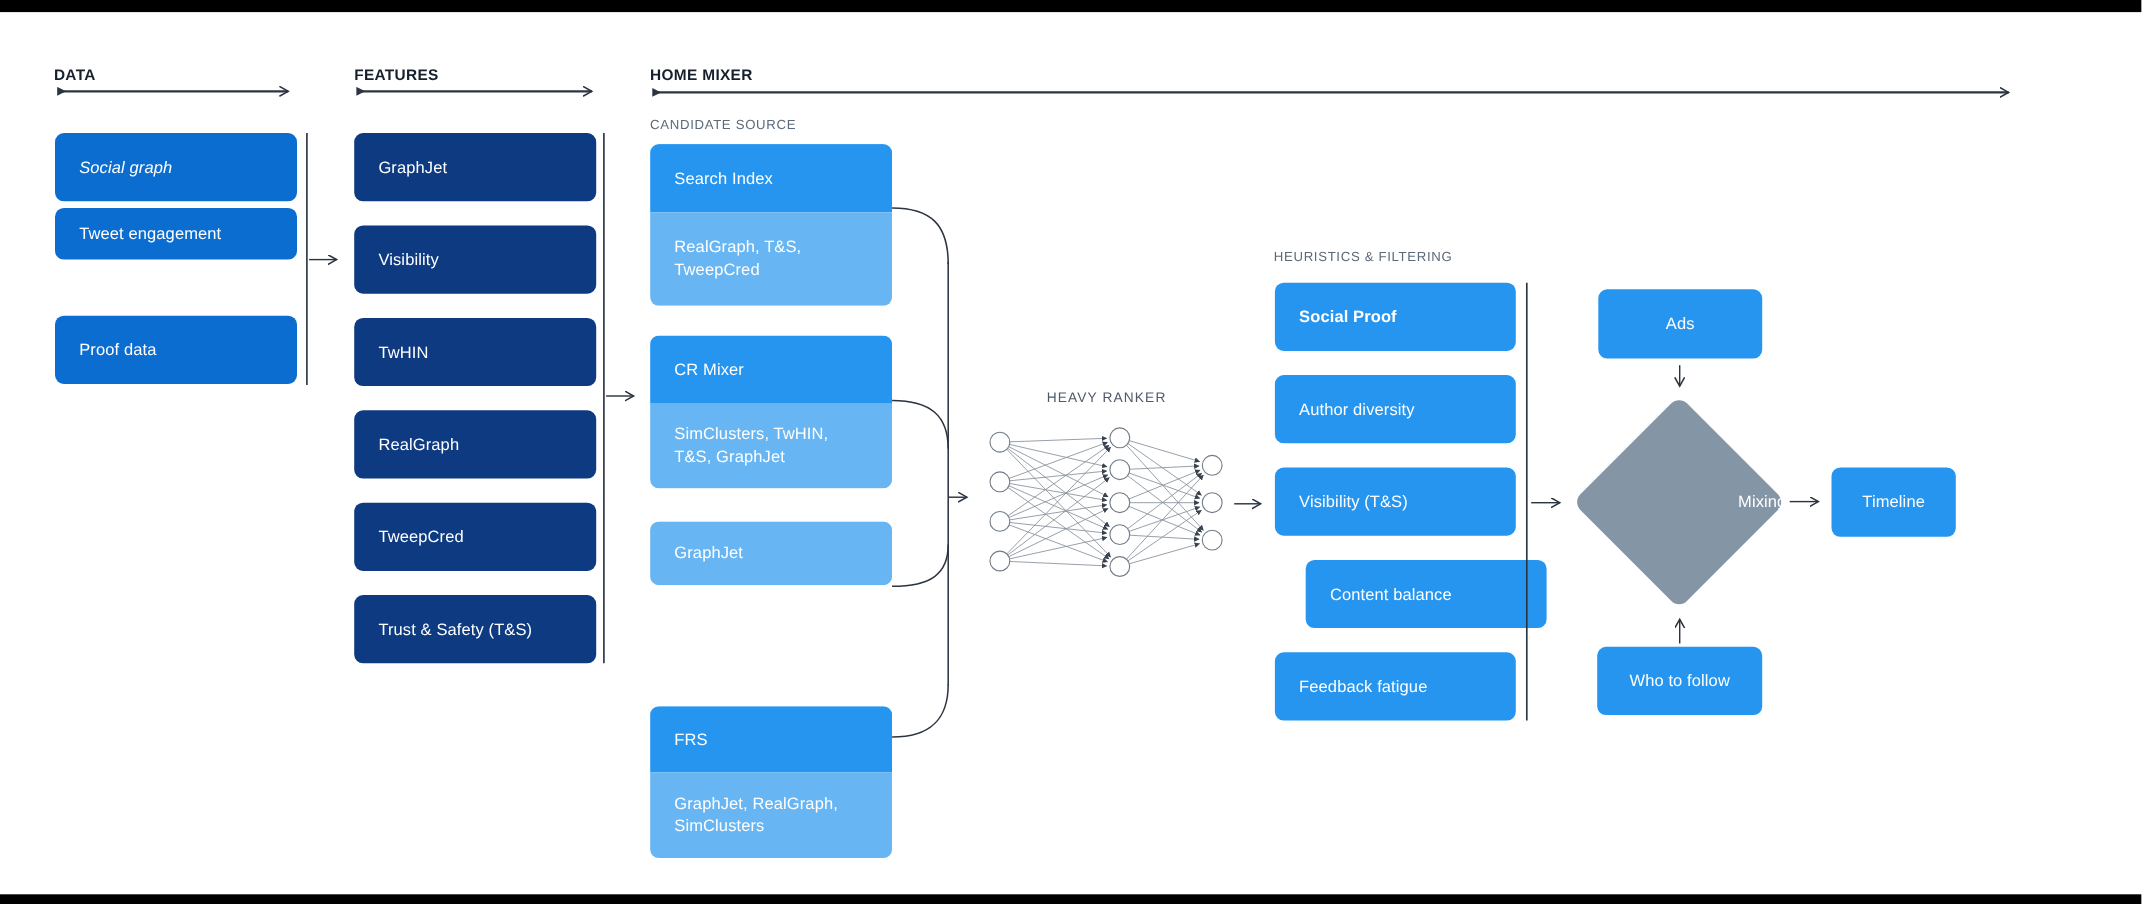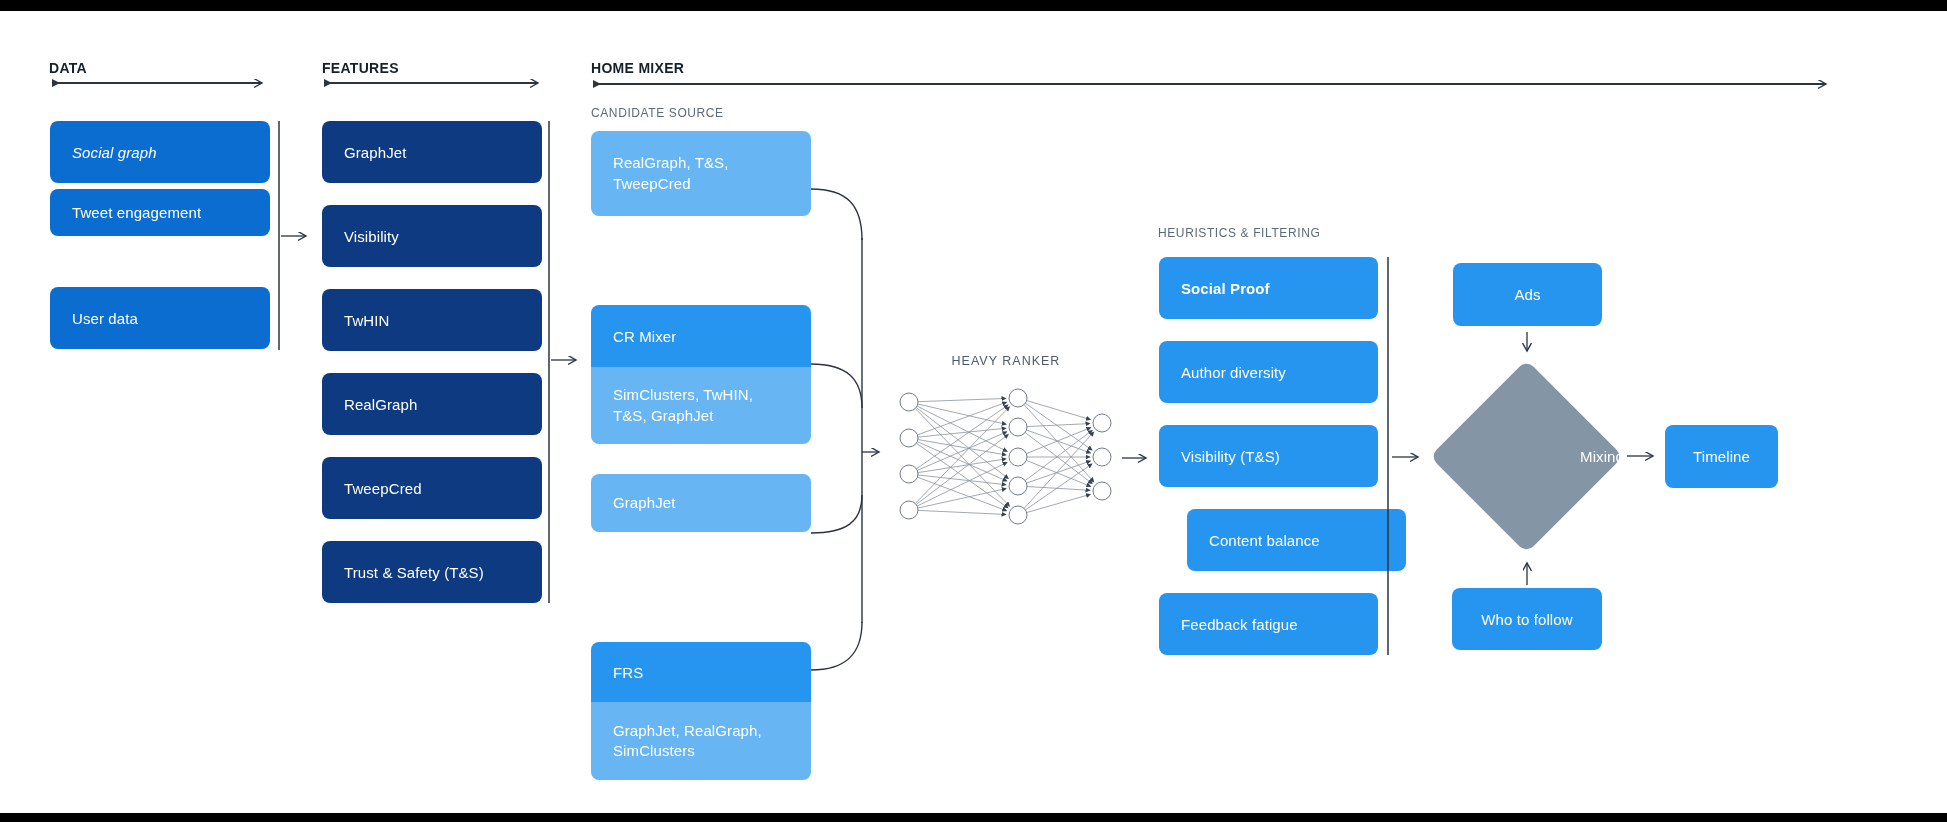--- a/index.html
+++ b/index.html
@@ -63,21 +63,21 @@
   <div class="ranker-label" style="left:926px;top:354px;width:160px;">HEAVY RANKER</div>
   <div class="section-label" style="left:1158px;top:226px;">HEURISTICS &amp; FILTERING</div>
 
   <div class="node data-box pad" style="left:50px;top:121px;width:220px;height:62px;font-style:italic;">
       <span>Social graph</span>
     </div>
   <div class="node data-box pad" style="left:50px;top:189px;width:220px;height:47px;">
       <span>Tweet engagement</span>
     </div>
   <div class="node data-box pad" style="left:50px;top:287px;width:220px;height:62px;">
-      <span>User data</span>
+      <span>Proof data</span>
     </div>
 
   <div class="node feature-box pad" style="left:322px;top:121px;width:220px;height:62px;">
       <span>GraphJet</span>
     </div>
   <div class="node feature-box pad" style="left:322px;top:205px;width:220px;height:62px;">
       <span>Visibility</span>
     </div>
   <div class="node feature-box pad" style="left:322px;top:289px;width:220px;height:62px;">
       <span>TwHIN</span>
@@ -86,20 +86,23 @@
       <span>RealGraph</span>
     </div>
   <div class="node feature-box pad" style="left:322px;top:457px;width:220px;height:62px;">
       <span>TweepCred</span>
     </div>
   <div class="node feature-box pad" style="left:322px;top:541px;width:220px;height:62px;">
       <span>Trust &amp; Safety (T&amp;S)</span>
     </div>
 
   <div class="cand-card" style="left:591px;top:131px;">
+    <div class="cand-head" style="height:62px;">
+        <span>Search Index</span>
+      </div>
     <div class="cand-sub" style="height:85px;">
         <span>RealGraph, T&amp;S, TweepCred</span>
       </div>
   </div>
   <div class="cand-card" style="left:591px;top:305px;">
     <div class="cand-head" style="height:62px;">
         <span>CR Mixer</span>
       </div>
     <div class="cand-sub" style="height:77px;">
         <span>SimClusters, TwHIN, T&amp;S, GraphJet</span>

